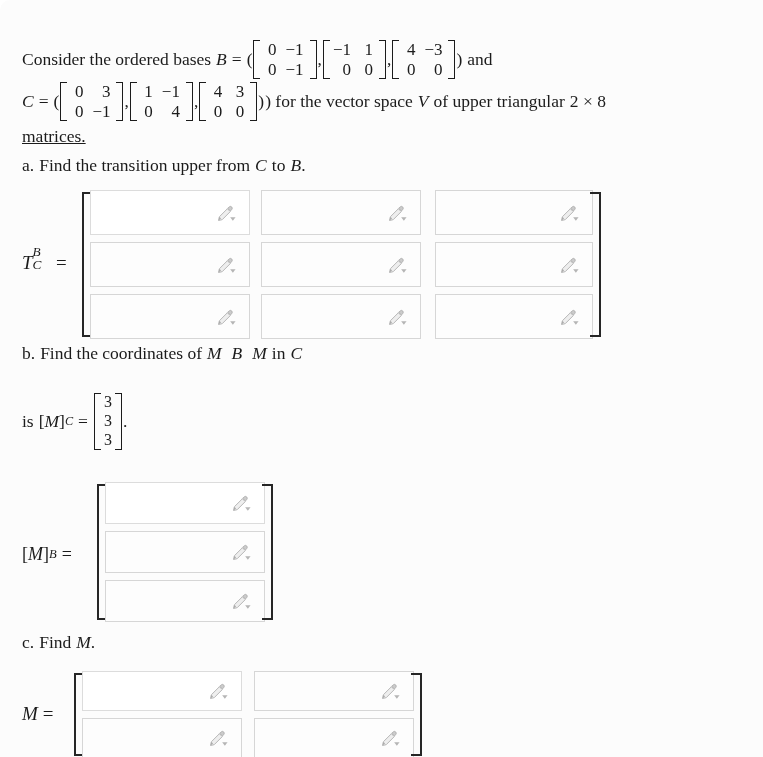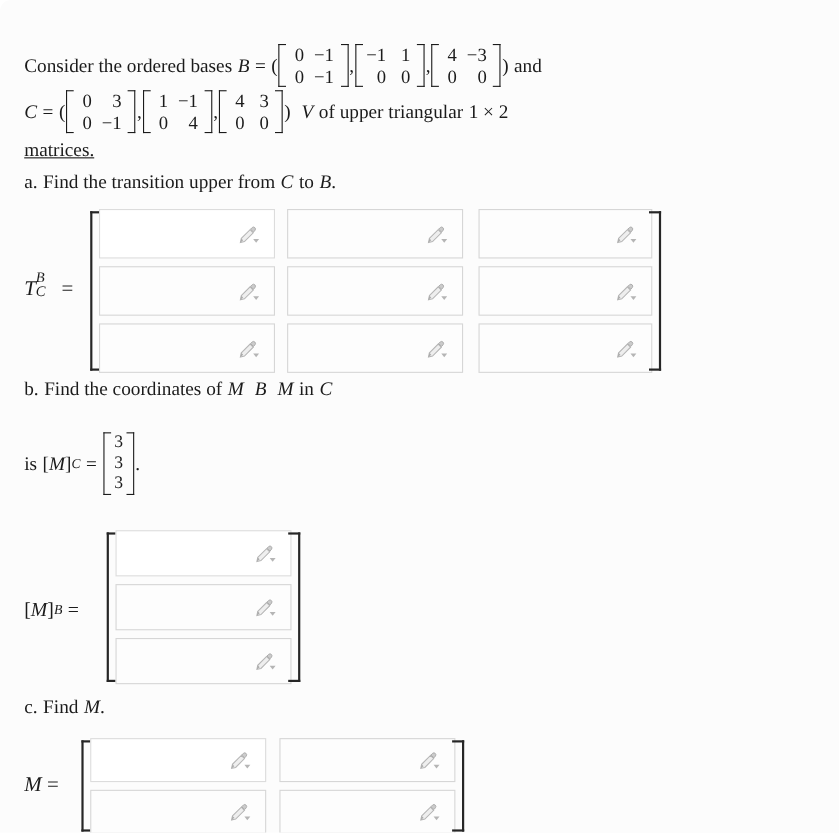--- a/index.html
+++ b/index.html
@@ -250,26 +250,27 @@
         </tr>
         <tr>
           <td class="num">0</td>
           <td class="num">0</td>
         </tr>
       </tbody>
         </table>
     </span>
     <span>)</span>
     <span class="gap-s"></span>
+    <span style="margin-left:-4px;">) for the vector space</span>
     <span class="gap-s"></span>
     <span class="mi">V</span>
     <span class="gap-s"></span>
     <span>of upper triangular</span>
     <span class="gap-s"></span>
-    <span>1 × 2</span>
+    <span>2 × 8</span>
   </div>
 
   <div class="abs prose" style="left:22px; top:128px;text-decoration:underline;">matrices.</div>
 
   <div class="abs mathline prose" style="left:22px; top:157px;">
     <span>a.</span>
     <span class="gap-s"></span>
     <span>Find the transition upper from</span>
     <span class="gap-s"></span>
     <span class="mi">C</span>

